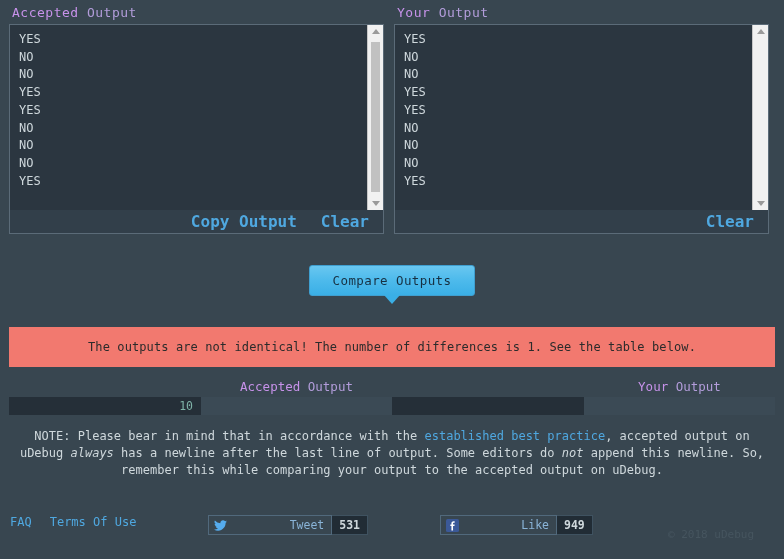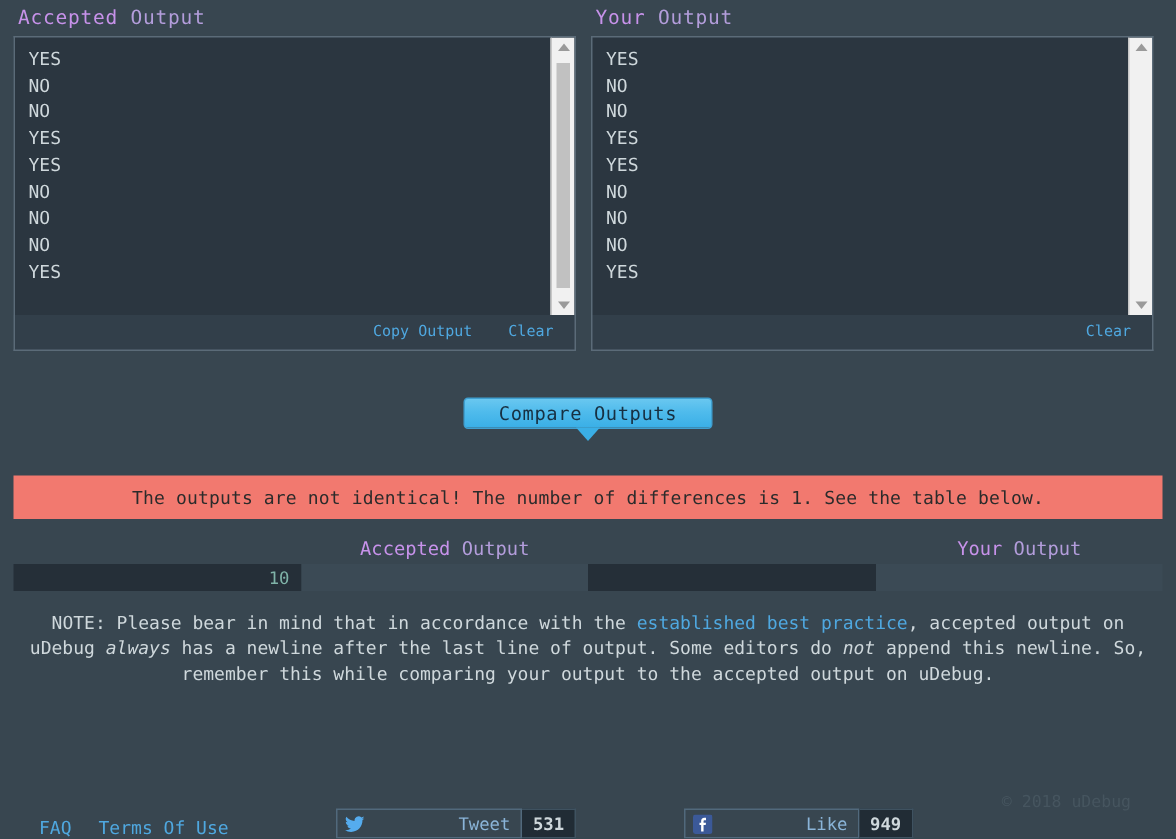--- a/index.html
+++ b/index.html
@@ -89,36 +89,37 @@
     height: 24px;
     display: flex;
     align-items: center;
     justify-content: flex-end;
     gap: 24px;
     padding-right: 14px;
     box-sizing: border-box;
   }
   .link {
     color: #4fa8e0;
-    font-size: 10px;
+    font-size: 16px;
     text-decoration: none;
     white-space: pre;
     cursor: pointer;
+    font-weight: bold;
   }
 
   
   .cmp-wrap {
     margin-top: 31px;
     display: flex;
     justify-content: center;
   }
   .cmp-holder { position: relative; }
   .cmp-btn {
     width: 166px;
-    height: 21px;
+    height: 31px;
     background: linear-gradient(180deg, #69c7f0 0%, #4fbbec 45%, #3aafe6 100%);
     border: 1px solid #3f9fd0;
     border-radius: 3px;
     color: #173042;
     font-family: "DejaVu Sans Mono", "Liberation Mono", monospace;
     font-size: 12.5px;
     letter-spacing: .4px;
     cursor: pointer;
     padding: 0;
     display: flex;
@@ -135,21 +136,21 @@
     border-right: 8px solid transparent;
     border-top: 9px solid #3aafe6;
   }
 
   
   .alert {
     margin: 31px 9px 0 9px;
     background: #f2796f;
     color: #2b2b2b;
     font-size: 12px;
-    height: 29px;
+    height: 40px;
     display: flex;
     align-items: center;
     justify-content: center;
     white-space: pre;
     letter-spacing: .1px;
   }
 
   
   .tbl { margin: 8px 9px 0 9px; }
   .tbl-head {
@@ -191,22 +192,22 @@
   .note em { font-style: italic; }
   .note a { color: #4fa8e0; text-decoration: none; cursor: pointer; }
 
   
   .footer {
     position: absolute;
     left: 0; right: 0;
     bottom: 0;
     height: 44px;
     display: flex;
-    align-items: flex-end;
-    padding-left: 26px;
+    align-items: flex-start;
+    padding-left: 10px;
     gap: 18px;
   }
   .foot-link { color: #4fa8e0; font-size: 12px; white-space: pre; cursor: pointer; text-decoration: none; }
   .social {
     display: flex;
     align-items: center;
     margin-left: 20px;
   }
   .sbtn {
     display: flex;

